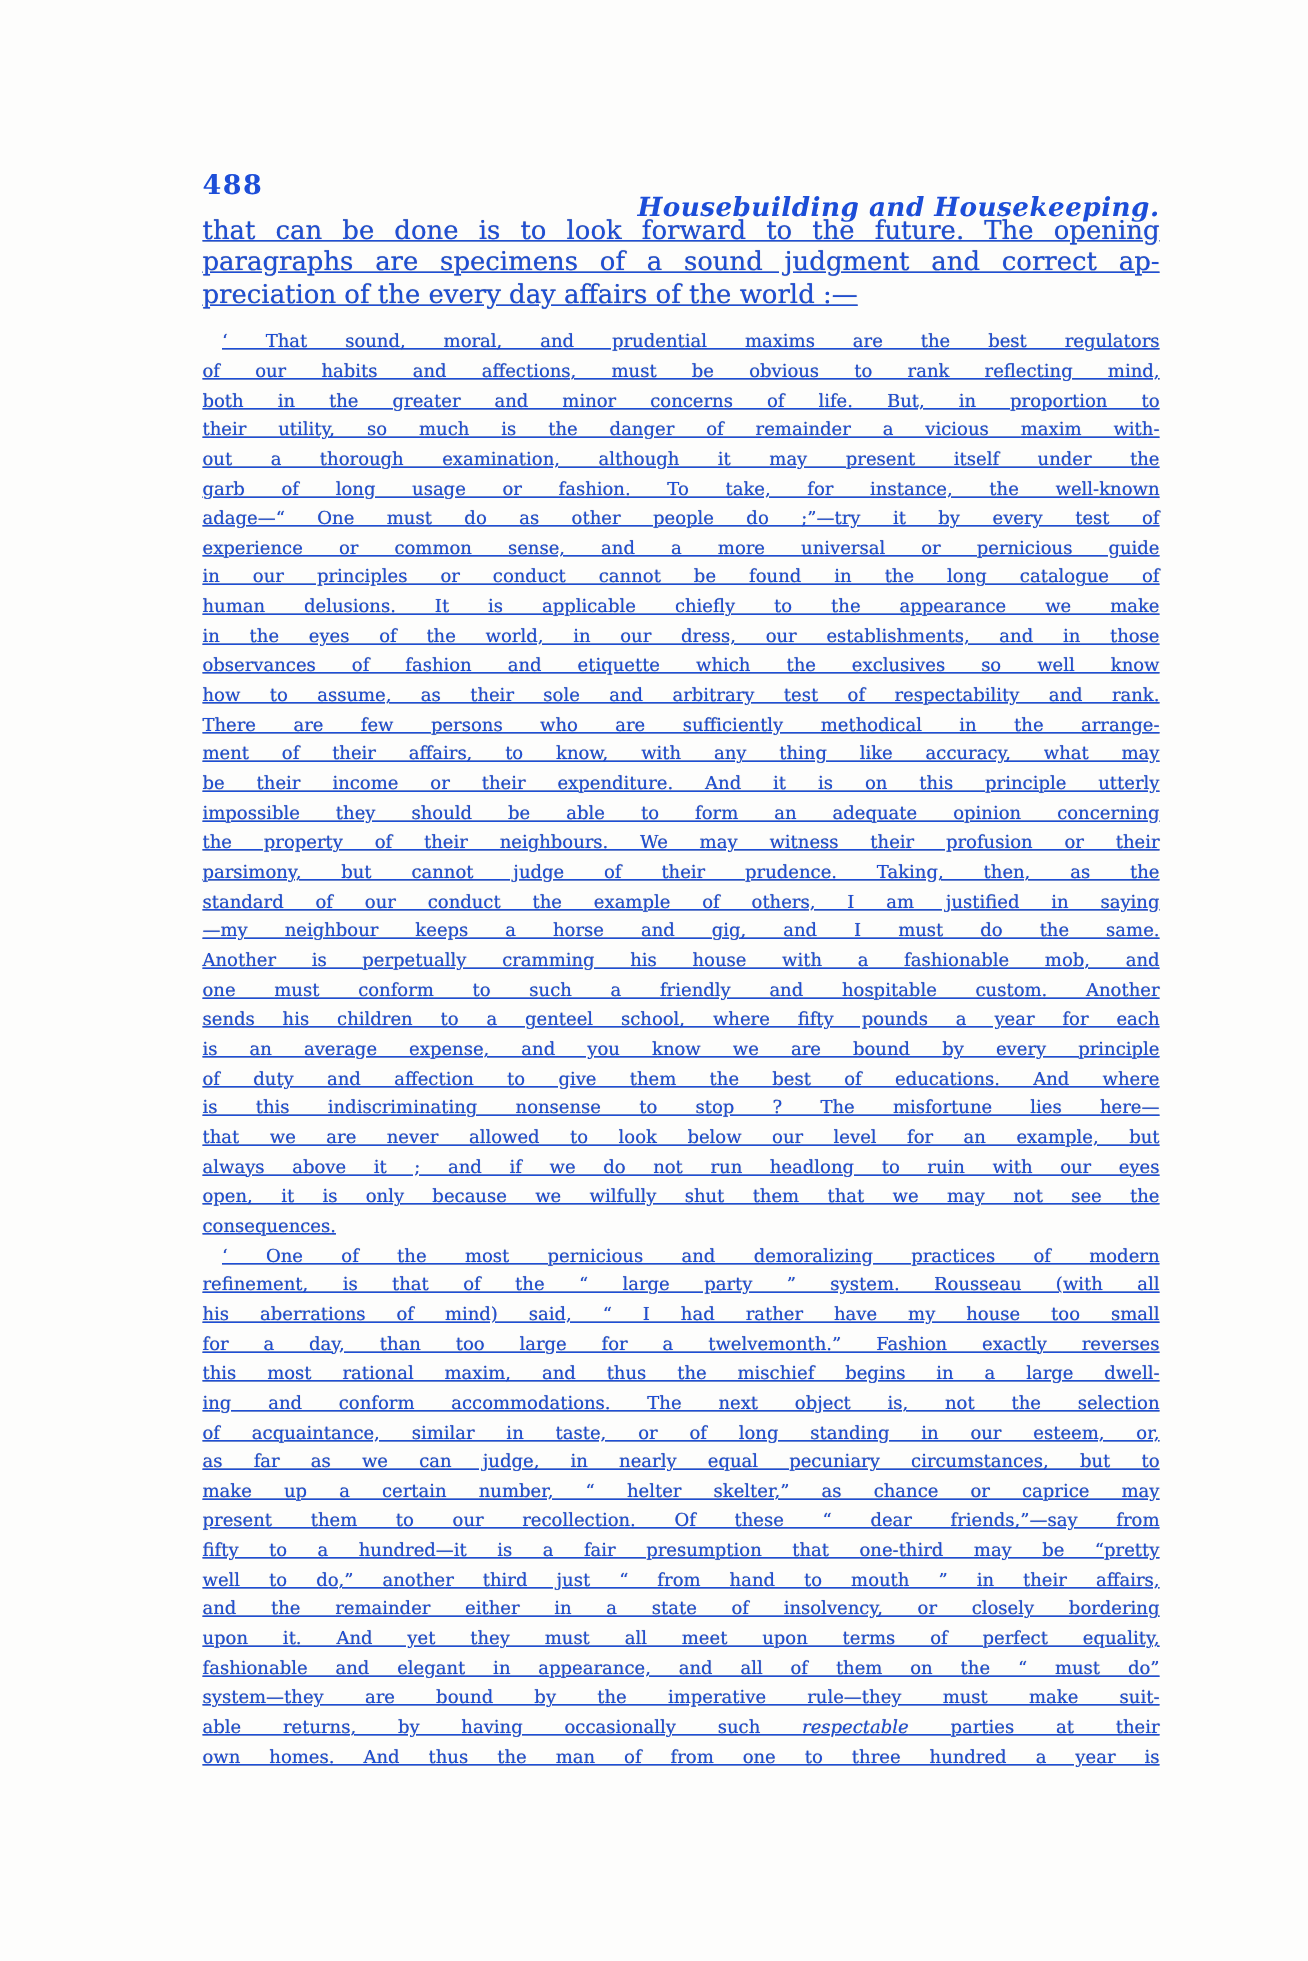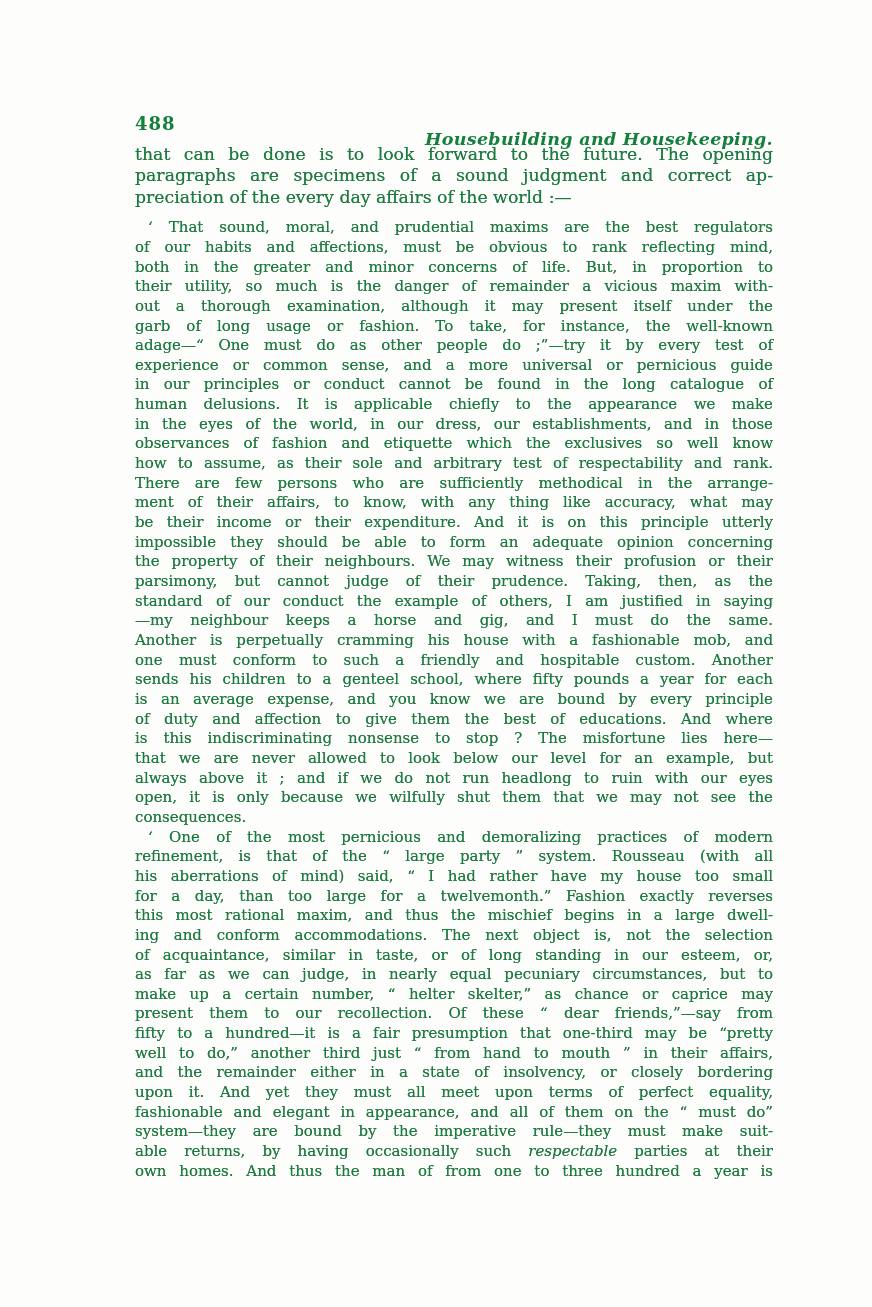--- a/index.html
+++ b/index.html
@@ -5,21 +5,21 @@
   html, body {
     margin: 0;
     padding: 0;
     background: #ffffff;
   }
   .page {
     position: relative;
     width: 872px;
     height: 1307px;
     background: #fdfdfc;
-    color: #15803d;
+    color: #1d4ed8;
     font-family: "DejaVu Serif", serif;
     overflow: hidden;
   }
   .content {
     position: absolute;
     left: 135px;
     top: 113px;
     width: 638px;
   }
   .running-header {
@@ -41,27 +41,28 @@
     right: 0;
     top: 16px;
     text-align: right;
     font-size: 17.5px;
     font-weight: 700;
     font-style: italic;
     letter-spacing: 0.3px;
   }
   .para {
     text-shadow: 0 0 0.5px rgba(20,20,20,0.55);
+    text-decoration: underline;
   }
   .para-intro {
     font-size: 17.3px;
     line-height: 21.4px;
   }
   .para-quote {
-    font-size: 15px;
+    font-size: 12px;
     line-height: 19.65px;
   }
   .para-intro + .para-quote {
     margin-top: 10px;
   }
   .line {
     text-align: justify;
     text-align-last: justify;
   }
   .line.flush {

